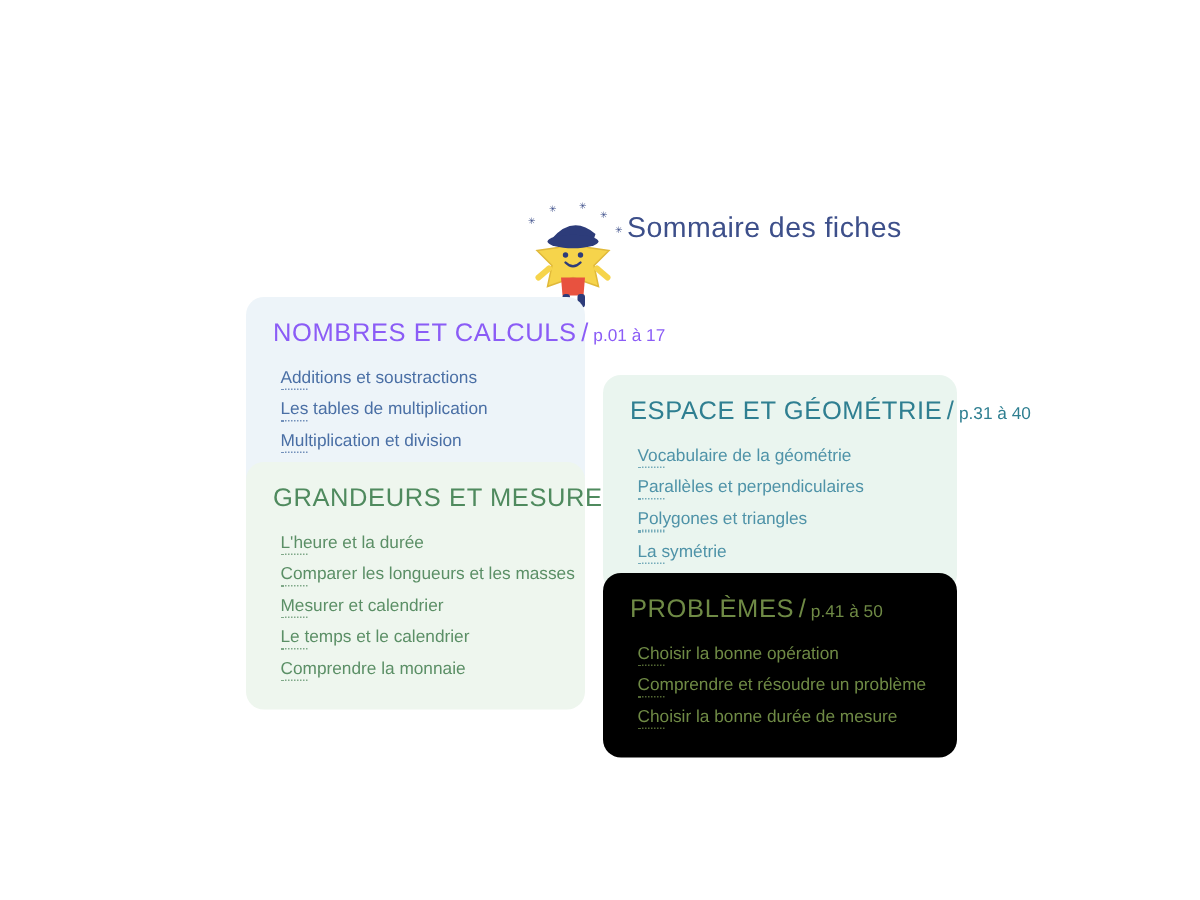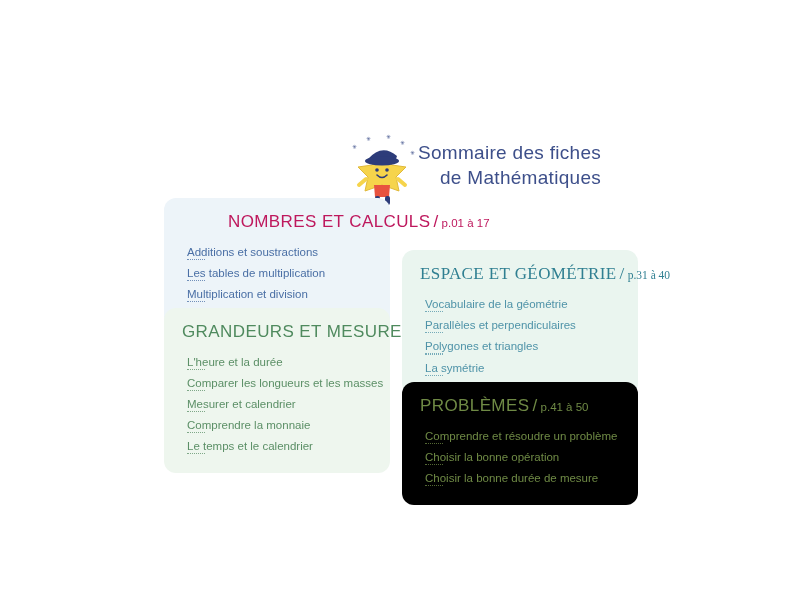--- a/index.html
+++ b/index.html
@@ -85,25 +85,25 @@
     margin-left: 5px;
     border-bottom: 1.5px dotted currentColor;
     opacity: 0.75;
     position: relative;
     top: -3px;
     min-width: 18px;
   }
 
   
   .p-blue   { background: #edf4f9; color: #4a6fa5; }
-  .p-blue h2 { color: #be185d; margin-left: 46px; }
+  .p-blue h2 { color: #8b5cf6; }
   .p-green  { background: #eef6ee; color: #5b8f66; }
   .p-green h2 { color: #4f8a5e; }
   .p-mint   { background: #eaf5ef; color: #4f93a8; }
-  .p-mint h2 { color: #2f7f91; font-family: Liberation Serif, serif; }
+  .p-mint h2 { color: #2f7f91; }
   .p-cream  { background: #000000; color: #6f8a45; }
   .p-cream h2 { color: #6f8a45; }
 
   
   #panel-0 { left: 164px; top: 198px; width: 226px; }
   #panel-1 { left: 164px; top: 308px; width: 226px; }
   #panel-2 { left: 402px; top: 250px; width: 236px; }
   #panel-3 { left: 402px; top: 382px; width: 236px; }
 </style>
 </head>
@@ -136,21 +136,20 @@
     <rect x="31" y="63" width="5" height="9" rx="2" fill="#2d3c7a"></rect>
     <rect x="41" y="63" width="5" height="9" rx="2" fill="#2d3c7a"></rect>
 
     <path d="M22 46 l-7 6" stroke="#f6d44b" stroke-width="4" stroke-linecap="round"></path>
     <path d="M54 46 l7 6" stroke="#f6d44b" stroke-width="4" stroke-linecap="round"></path>
   </svg>
 
   <div class="title-block">
     <div class="title-text">
       <span class="l1">Sommaire des fiches</span>
-      <span class="l2">de Mathématiques</span>
     </div>
   </div>
 
   <div class="panel p-blue" id="panel-0">
     <h2>
       <span class="cap" style="text-transform: uppercase; font-variant: small-caps;">Nombres et calculs</span><span class="sep">/</span><span class="pages">p.01 à 17</span>
     </h2>
     <ul>
       <li>
           <span class="lbl">Additions et soustractions</span>
@@ -182,27 +181,27 @@
         </li>
       <li>
           <span class="lbl">Comparer les longueurs et les masses</span>
           <span class="dots"></span>
         </li>
       <li>
           <span class="lbl">Mesurer et calendrier</span>
           <span class="dots"></span>
         </li>
       <li>
+          <span class="lbl">Le temps et le calendrier</span>
+          <span class="dots"></span>
+        </li>
+      <li>
           <span class="lbl">Comprendre la monnaie</span>
           <span class="dots"></span>
         </li>
-      <li>
-          <span class="lbl">Le temps et le calendrier</span>
-          <span class="dots"></span>
-        </li>
     </ul>
   </div>
 
   <div class="panel p-mint" id="panel-2">
     <h2>
       <span class="cap" style="text-transform: uppercase; font-variant: small-caps;">Espace et géométrie</span><span class="sep">/</span><span class="pages">p.31 à 40</span>
     </h2>
     <ul>
       <li>
           <span class="lbl">Vocabulaire de la géométrie</span>
@@ -225,27 +224,27 @@
         </li>
     </ul>
   </div>
 
   <div class="panel p-cream" id="panel-3">
     <h2>
       <span class="cap" style="text-transform: uppercase; font-variant: small-caps;">Problèmes</span><span class="sep">/</span><span class="pages">p.41 à 50</span>
     </h2>
     <ul>
       <li>
+          <span class="lbl">Choisir la bonne opération</span>
+          <span class="dots"></span>
+        </li>
+      <li>
           <span class="lbl">Comprendre et résoudre un problème</span>
           <span class="dots"></span>
         </li>
       <li>
-          <span class="lbl">Choisir la bonne opération</span>
-          <span class="dots"></span>
-        </li>
-      <li>
           <span class="lbl">Choisir la bonne durée de mesure</span>
           <span class="dots"></span>
         </li>
     </ul>
   </div>
 
 </div>
 
 </body></html>

